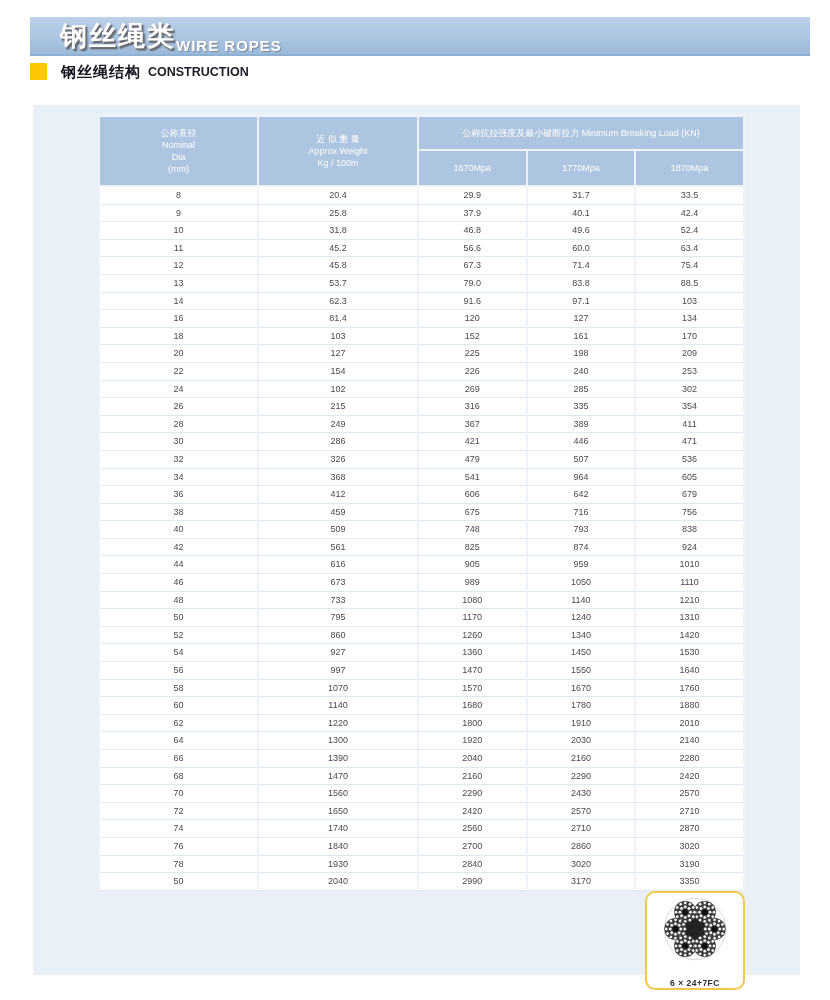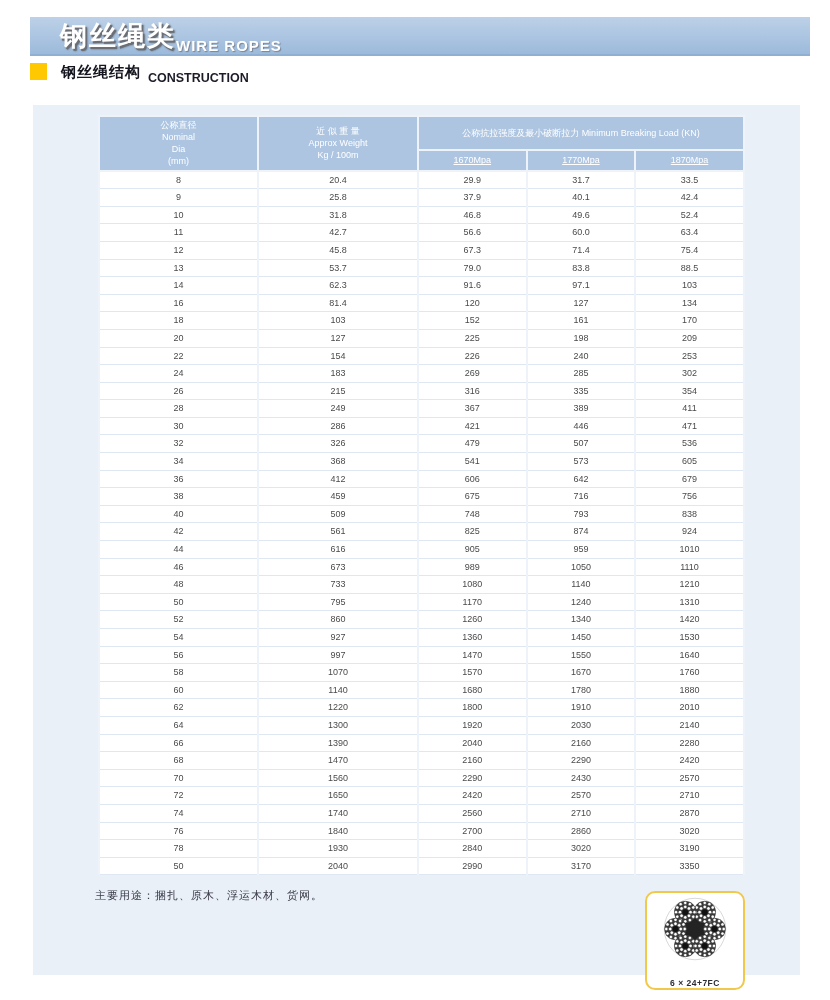--- a/index.html
+++ b/index.html
@@ -20,41 +20,41 @@
   .title-en {
     font-size: 15px; font-weight: bold; color: #ffffff; margin-top: 8px;
     letter-spacing: 1px; text-shadow: 1px 1px 1px #7a8materialized;
     text-shadow: 1px 1px 1px #7a8494;
   }
   .section-row {
     position: absolute; left: 30px; top: 63px; display: flex; align-items: flex-start;
   }
   .section-bullet { width: 17px; height: 17px; background: #ffc800; margin-right: 14px; }
   .section-title-cn { font-size: 15px; font-weight: bold; color: #15151f; letter-spacing: 1px; }
-  .section-title-en { font-size: 12.5px; font-weight: bold; color: #1c1c28; margin-left: 7px; margin-top: 8px; }
+  .section-title-en { font-size: 12.5px; font-weight: bold; color: #1c1c28; margin-left: 7px; margin-top: 2px; }
 
   .content-panel {
     position: absolute; left: 33px; top: 105px; width: 767px; height: 870px;
     background: #e9f0f8;
   }
 
   table.spec-table {
     position: absolute; left: 98px; top: 115px; width: 645px;
     border-collapse: collapse; table-layout: fixed;
   }
   .spec-table col.c-dia    { width: 159px; }
   .spec-table col.c-weight { width: 160px; }
   .spec-table col.c-mbl    { width: 108.6px; }
   .spec-table thead th {
     background: #adc5e1; color: #ffffff; font-weight: normal;
     font-size: 9px; line-height: 1.35; text-align: center; vertical-align: middle;
     white-space: pre-line; border: 2px solid #eef3f9; padding: 2px;
   }
   .spec-table thead th.group-th { height: 34px; margin-left: 45px; }
-  .spec-table thead th.sub-th { height: 20px; font-size: 9px; text-decoration: underline; }
+  .spec-table thead th.sub-th { height: 36px; font-size: 9px; }
   .spec-table tbody td {
     background: #ffffff; color: #4a4a4a; font-size: 9px; text-align: center;
     height: 16.6px; line-height: 16.6px; vertical-align: middle;
     border-right: 2px solid #eef3f9; border-left: 2px solid #eef3f9;
     border-bottom: 1px solid #dfe8f2; padding: 0;
   }
 
   .usage-note {
     position: absolute; left: 95px; top: 888px; font-size: 11px; color: #3a3a46; letter-spacing: 1px;
   }
@@ -126,21 +126,21 @@
         </tr>
         <tr>
           <td>10</td>
           <td>31.8</td>
           <td>46.8</td>
           <td>49.6</td>
           <td>52.4</td>
         </tr>
         <tr>
           <td>11</td>
-          <td>42.7</td>
+          <td>45.2</td>
           <td>56.6</td>
           <td>60.0</td>
           <td>63.4</td>
         </tr>
         <tr>
           <td>12</td>
           <td>45.8</td>
           <td>67.3</td>
           <td>71.4</td>
           <td>75.4</td>
@@ -182,21 +182,21 @@
         </tr>
         <tr>
           <td>22</td>
           <td>154</td>
           <td>226</td>
           <td>240</td>
           <td>253</td>
         </tr>
         <tr>
           <td>24</td>
-          <td>183</td>
+          <td>102</td>
           <td>269</td>
           <td>285</td>
           <td>302</td>
         </tr>
         <tr>
           <td>26</td>
           <td>215</td>
           <td>316</td>
           <td>335</td>
           <td>354</td>
@@ -219,21 +219,21 @@
           <td>32</td>
           <td>326</td>
           <td>479</td>
           <td>507</td>
           <td>536</td>
         </tr>
         <tr>
           <td>34</td>
           <td>368</td>
           <td>541</td>
-          <td>573</td>
+          <td>964</td>
           <td>605</td>
         </tr>
         <tr>
           <td>36</td>
           <td>412</td>
           <td>606</td>
           <td>642</td>
           <td>679</td>
         </tr>
         <tr>
@@ -386,21 +386,20 @@
         <tr>
           <td>50</td>
           <td>2040</td>
           <td>2990</td>
           <td>3170</td>
           <td>3350</td>
         </tr>
       </tbody>
   </table>
 
-  <div class="usage-note">主要用途：捆扎、原木、浮运木材、货网。</div>
 
   <div class="rope-card">
     <svg width="84" height="76" viewBox="0 0 100 88">
       <defs>
         <g id="strand">
           <circle r="14.8" fill="#3a3a3a"></circle>
 
           <circle cx="12.3" cy="0" r="2.2" fill="#fff" stroke="#222" stroke-width="0.6"></circle>
           <circle cx="10.65" cy="6.15" r="2.2" fill="#fff" stroke="#222" stroke-width="0.6"></circle>
           <circle cx="6.15" cy="10.65" r="2.2" fill="#fff" stroke="#222" stroke-width="0.6"></circle>

